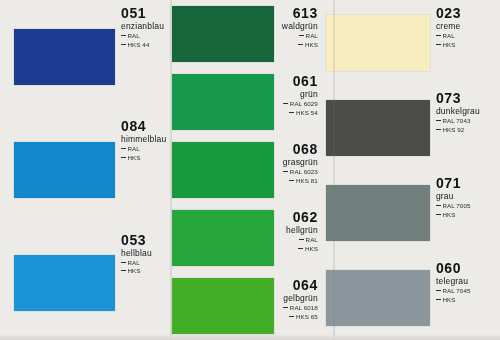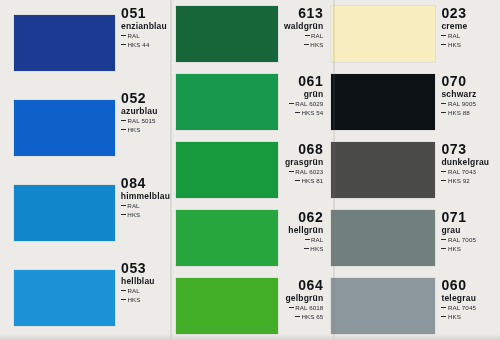--- a/index.html
+++ b/index.html
@@ -75,21 +75,21 @@
 
   .code {
     font-size: 14px;
     font-weight: bold;
     letter-spacing: 0.6px;
     line-height: 15px;
     color: #101216;
   }
   .cname {
     font-size: 8.5px;
-    font-weight: bold;
+    font-weight: normal;
     line-height: 11px;
     letter-spacing: 0.2px;
     color: #14161a;
   }
   .ref {
     font-size: 6.2px;
     line-height: 8.5px;
     letter-spacing: 0.1px;
     color: #2a2c30;
     white-space: nowrap;
@@ -140,31 +140,20 @@
       </div>
       <div class="label-cell">
         <div class="code">051</div>
         <div class="cname">enzianblau</div>
         <div class="ref"><span class="dash"></span><span>RAL</span></div>
         <div class="ref"><span class="dash"></span><span>HKS 44</span></div>
       </div>
     </div>
 
 
-    <div class="row">
-      <div class="swatch-cell">
-        <div class="swatch" style="background-color: rgb(14, 97, 200);"></div>
-      </div>
-      <div class="label-cell">
-        <div class="code">052</div>
-        <div class="cname">azurblau</div>
-        <div class="ref"><span class="dash"></span><span>RAL 5015</span></div>
-        <div class="ref"><span class="dash"></span><span>HKS</span></div>
-      </div>
-    </div>
 
     <div class="row">
       <div class="swatch-cell">
         <div class="swatch" style="background-color: rgb(18, 135, 204);"></div>
       </div>
       <div class="label-cell">
         <div class="code">084</div>
         <div class="cname">himmelblau</div>
         <div class="ref"><span class="dash"></span><span>RAL</span></div>
         <div class="ref"><span class="dash"></span><span>HKS</span></div>
@@ -256,31 +245,20 @@
         <div class="swatch" style="background-color: rgb(247, 237, 190);"></div>
       </div>
       <div class="label-cell">
         <div class="code">023</div>
         <div class="cname">creme</div>
         <div class="ref"><span class="dash"></span><span>RAL</span></div>
         <div class="ref"><span class="dash"></span><span>HKS</span></div>
       </div>
     </div>
 
-    <div class="row">
-      <div class="swatch-cell">
-        <div class="swatch" style="background-color: rgb(12, 17, 22);"></div>
-      </div>
-      <div class="label-cell">
-        <div class="code">070</div>
-        <div class="cname">schwarz</div>
-        <div class="ref"><span class="dash"></span><span>RAL 9005</span></div>
-        <div class="ref"><span class="dash"></span><span>HKS 88</span></div>
-      </div>
-    </div>
 
     <div class="row">
       <div class="swatch-cell">
         <div class="swatch" style="background-color: rgb(75, 76, 74);"></div>
       </div>
       <div class="label-cell">
         <div class="code">073</div>
         <div class="cname">dunkelgrau</div>
         <div class="ref"><span class="dash"></span><span>RAL 7043</span></div>
         <div class="ref"><span class="dash"></span><span>HKS 92</span></div>

